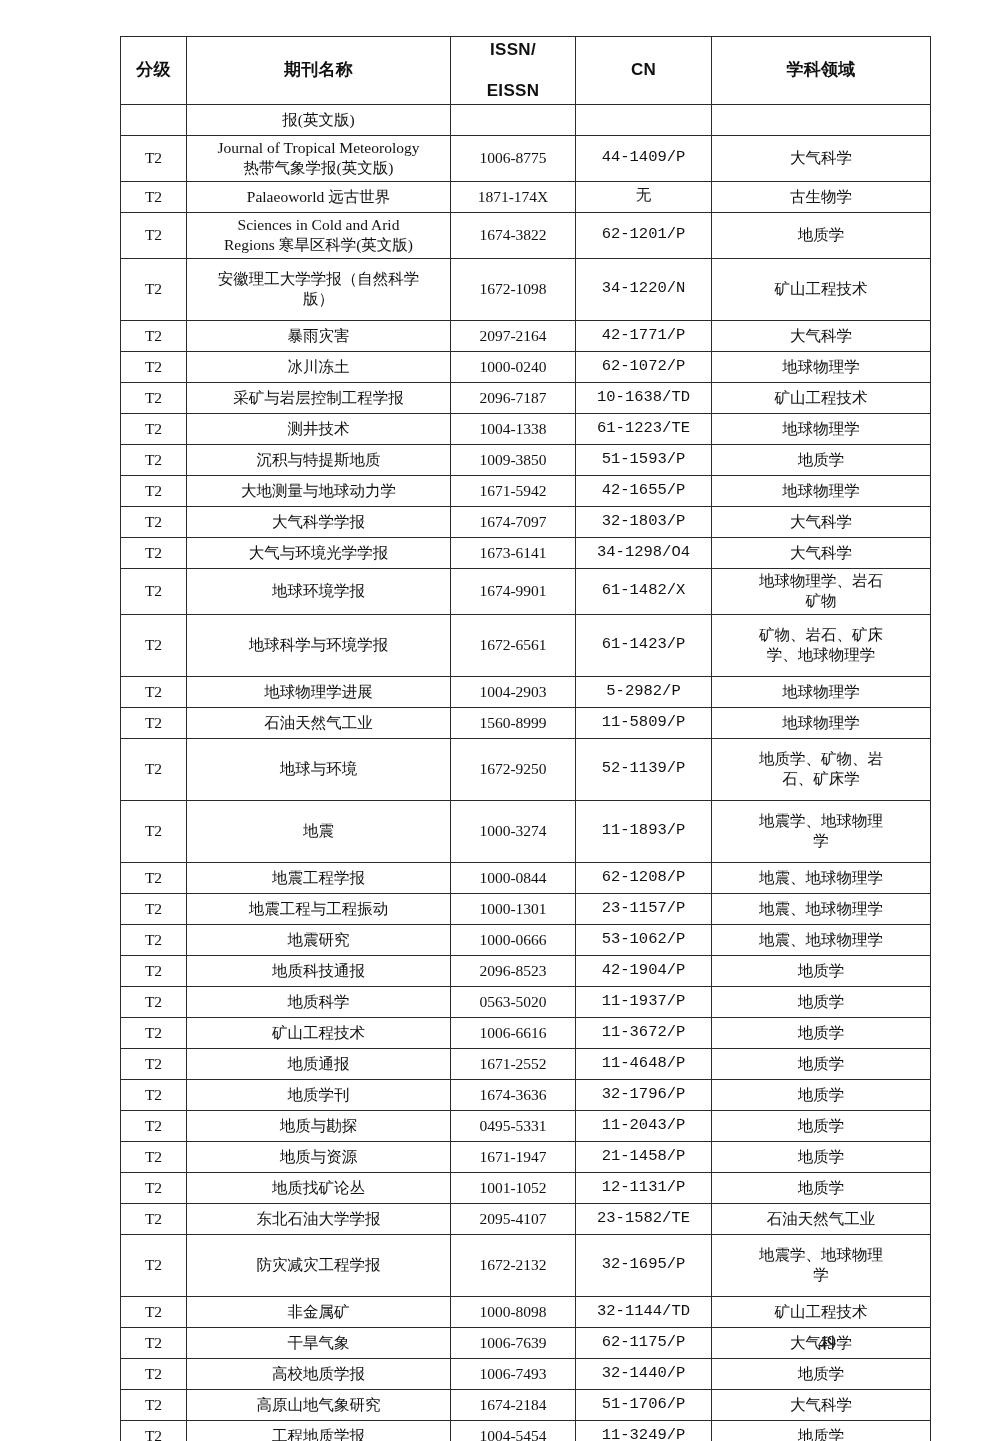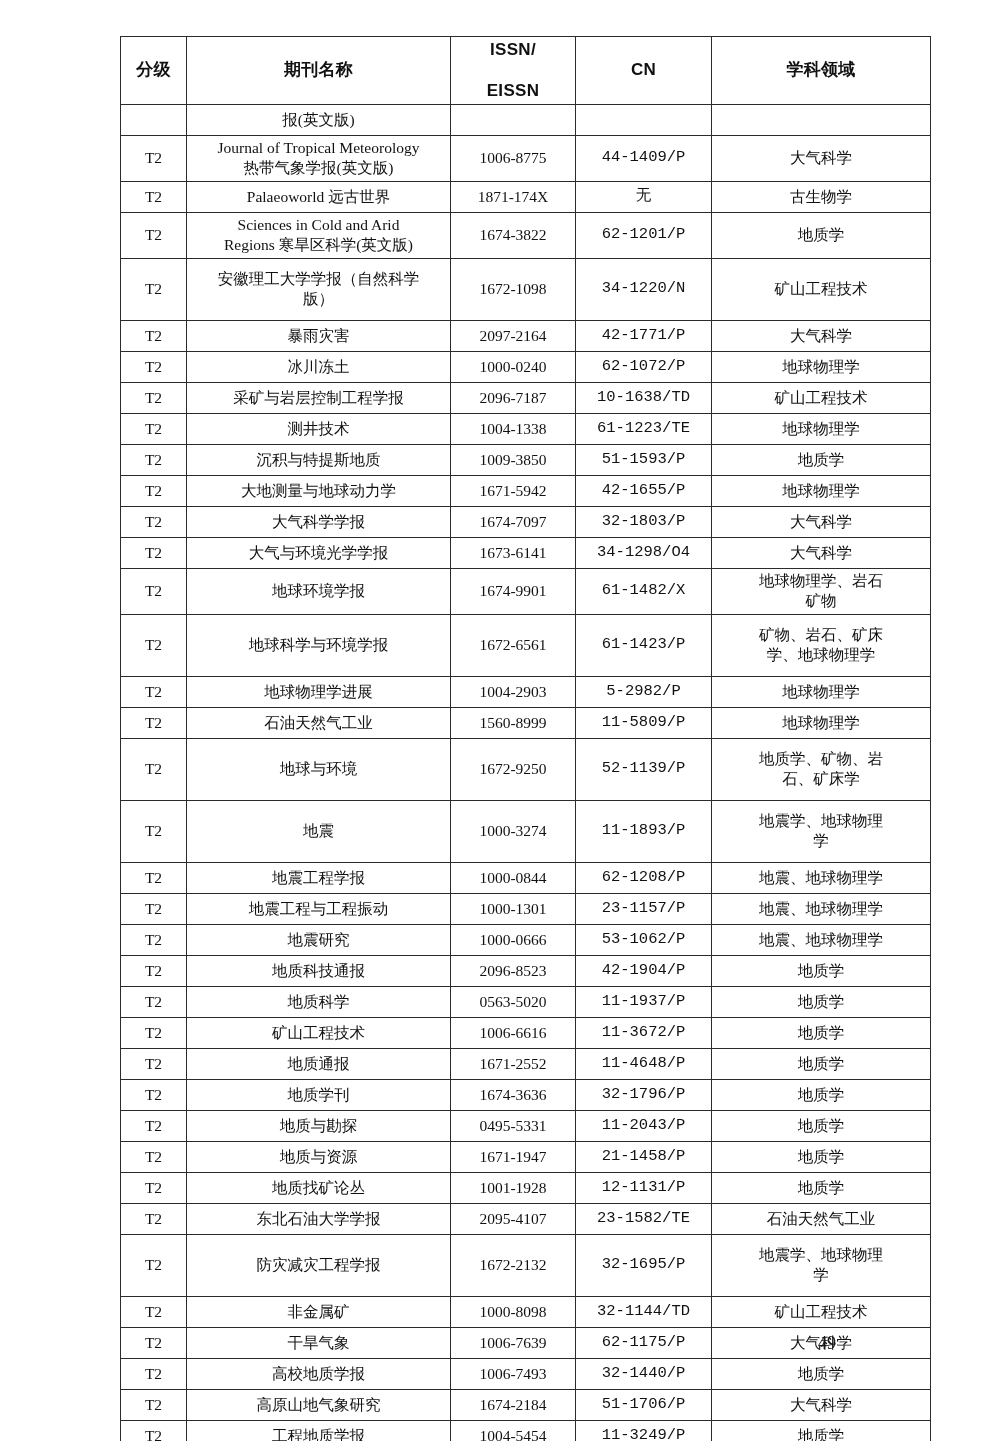--- a/index.html
+++ b/index.html
@@ -315,21 +315,21 @@
           <tr class="r-std">
             <td class="level">T2</td>
             <td class="name">地质与资源</td>
             <td class="issn">1671-1947</td>
             <td class="cn">21-1458/P</td>
             <td class="field">地质学</td>
           </tr>
           <tr class="r-std">
             <td class="level">T2</td>
             <td class="name">地质找矿论丛</td>
-            <td class="issn">1001-1928</td>
+            <td class="issn">1001-1052</td>
             <td class="cn">12-1131/P</td>
             <td class="field">地质学</td>
           </tr>
           <tr class="r-std">
             <td class="level">T2</td>
             <td class="name">东北石油大学学报</td>
             <td class="issn">2095-4107</td>
             <td class="cn">23-1582/TE</td>
             <td class="field">石油天然气工业</td>
           </tr>

